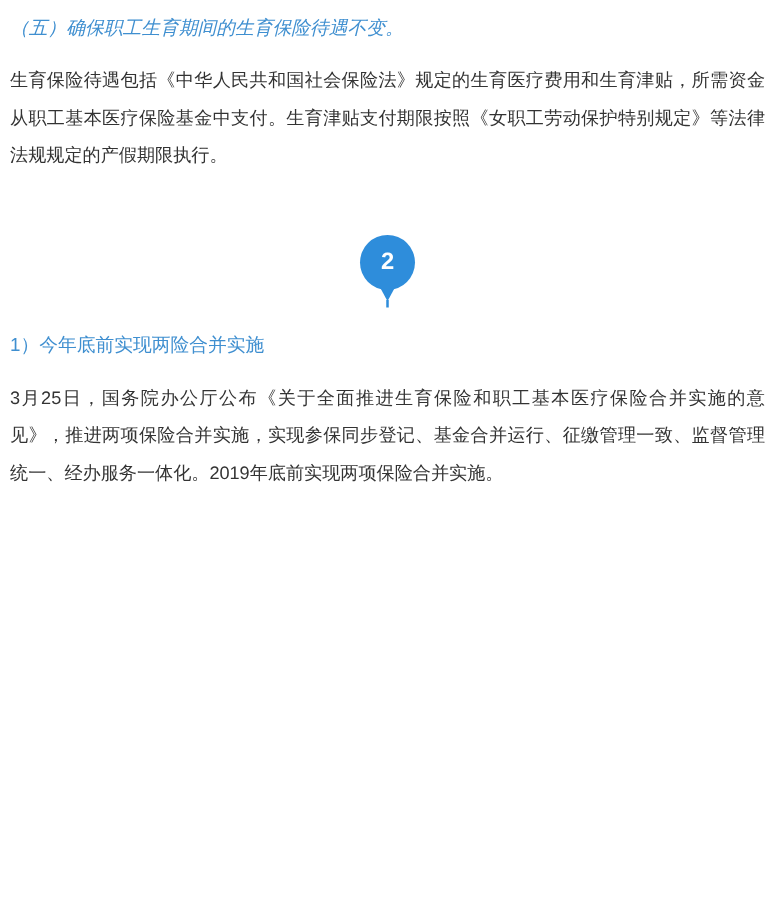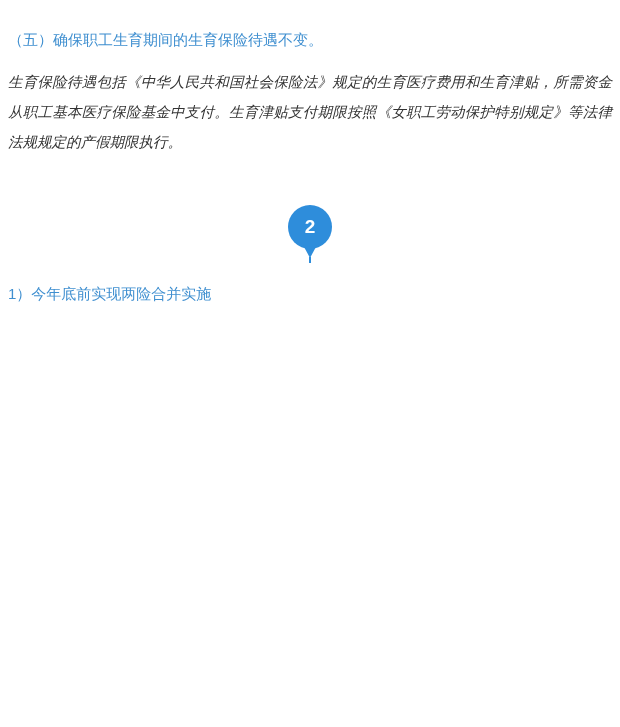--- a/index.html
+++ b/index.html
@@ -23,30 +23,30 @@
   }
   .heading {
     color: #3f8fd0;
     font-size: 15px;
     line-height: 26px;
     margin: 0;
     padding: 6px 0 0 0;
     font-weight: normal;
   }
   .heading.first {
-    padding-top: 27px;
+    padding-top: 10px;
+    font-style: italic;
   }
   p.body {
     font-size: 14.5px;
     line-height: 30px;
     margin: 0;
     padding: 14px 0 0 0;
     color: #333333;
     text-align: justify;
-    font-style: italic;
   }
   .spacer-sm { height: 10px; }
   .spacer-md { height: 22px; }
 
   
   .pin-wrap {
     width: 100%;
     display: flex;
     justify-content: center;
     align-items: center;
@@ -122,14 +122,15 @@
       <div class="pin-stem"></div>
     </div>
   </div>
 
 
 
   <div class="spacer-sm"></div>
 
   <h2 class="heading">1）今年底前实现两险合并实施</h2>
 
+  <p class="body">3月25日，国务院办公厅公布《关于全面推进生育保险和职工基本医疗保险合并实施的意见》，推进两项保险合并实施，实现参保同步登记、基金合并运行、征缴管理一致、监督管理统一、经办服务一体化。2019年底前实现两项保险合并实施。</p>
 
 </div>
 
 </body></html>

